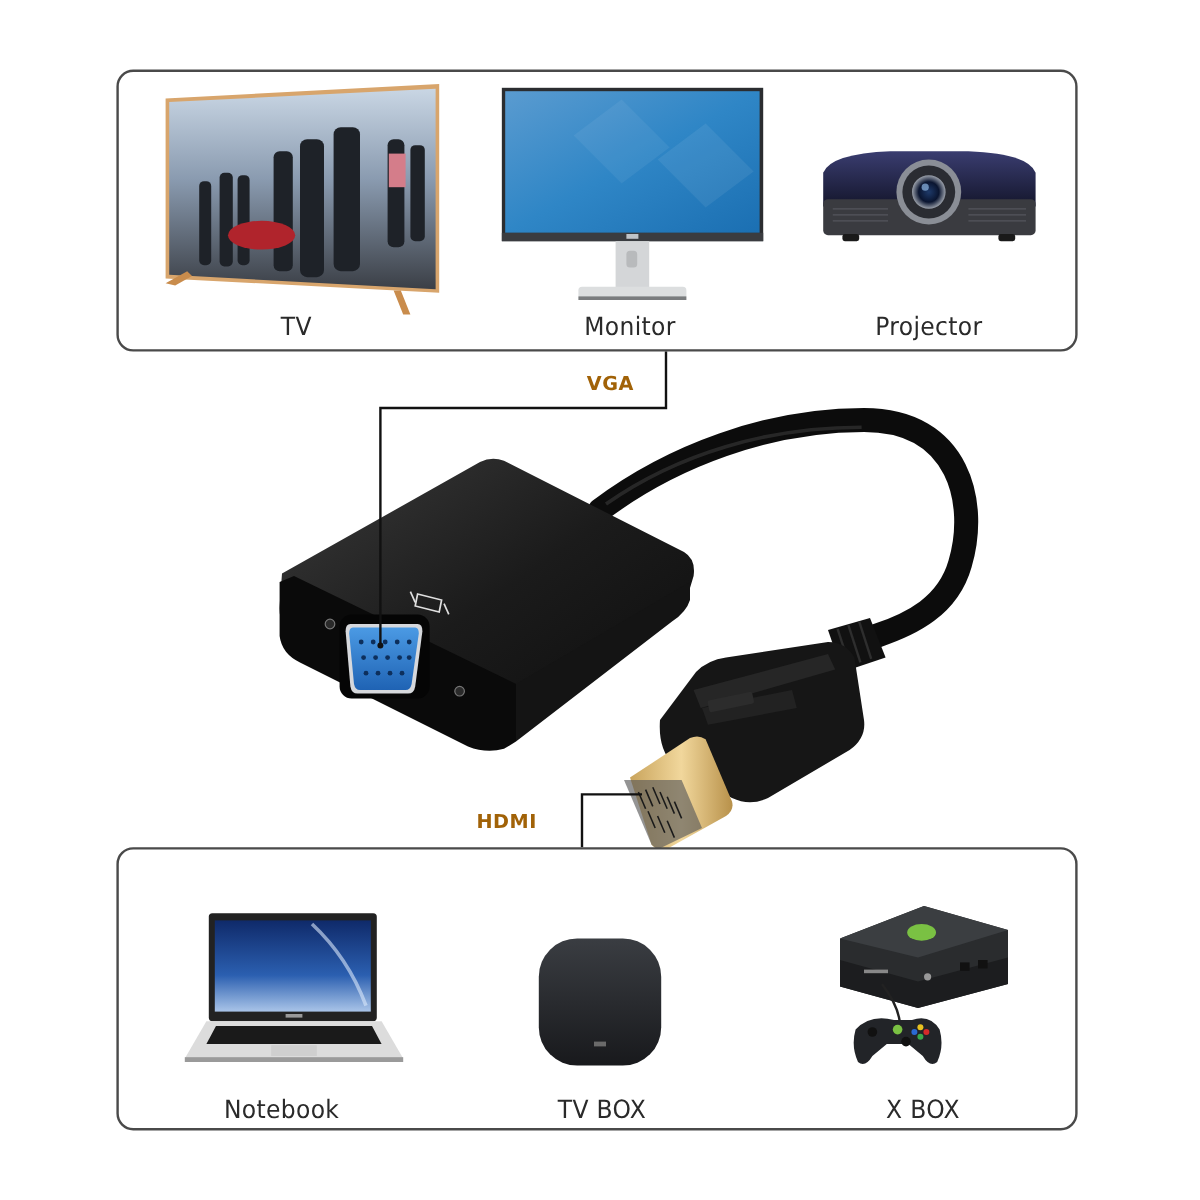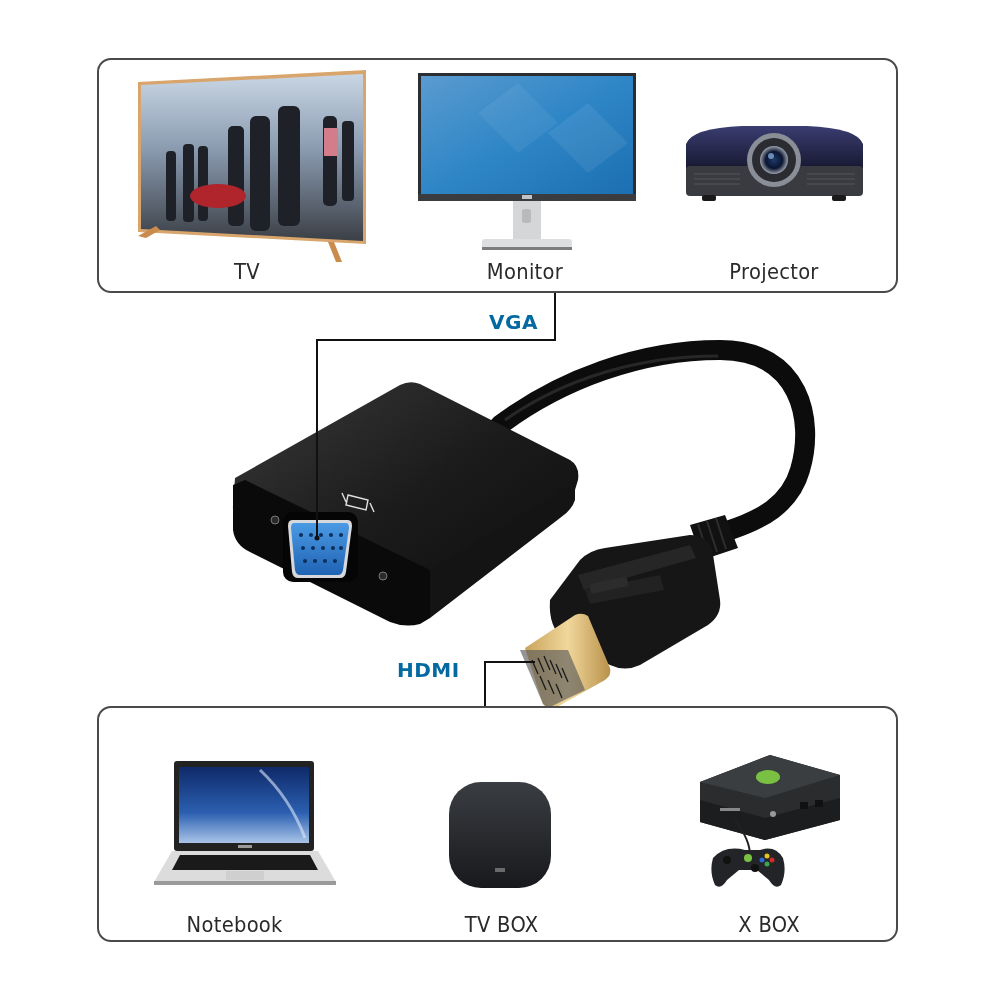--- a/index.html
+++ b/index.html
@@ -2,21 +2,21 @@
 <html><head>
 <meta charset="utf-8">
 <style>
   html, body { margin:0; padding:0; background:#ffffff; }
   body { width:1000px; height:1000px; position:relative; overflow:hidden; font-family:"Liberation Sans", sans-serif; }
   .frame { position:absolute; border:2px solid #4a4a4a; border-radius:14px; background:#fff; box-sizing:border-box; }
   .frame-top { left:97px; top:58px; width:801px; height:235px; }
   .frame-bottom { left:97px; top:706px; width:801px; height:236px; }
   .device { position:absolute; }
   .device-label { position:absolute; font-family:"DejaVu Sans", sans-serif; font-size:21px; color:#2a2a2a; letter-spacing:0.3px; transform:scaleX(0.93); transform-origin:center; white-space:nowrap; }
-  .port-label { position:absolute; font-family:"DejaVu Sans", sans-serif; font-weight:bold; font-size:20px; color:#0369a1; letter-spacing:0.5px; }
+  .port-label { position:absolute; font-family:"DejaVu Sans", sans-serif; font-weight:bold; font-size:16px; color:#a16207; letter-spacing:0.5px; }
   svg { display:block; }
 </style>
 </head>
 <body>
 
 <div class="frame frame-top"></div>
 
 <div class="device" style="left:128px; top:66px;">
   <svg width="245" height="200" viewBox="0 0 245 200">
     <defs>
@@ -188,21 +188,21 @@
     </g>
 
     <polyline points="555,293 555,340 317,340 317,537" fill="none" stroke="#111" stroke-width="2"></polyline>
     <circle cx="317" cy="538" r="2.5" fill="#111"></circle>
 
     <polyline points="485,706 485,662 535,662" fill="none" stroke="#111" stroke-width="2"></polyline>
   </svg>
 </div>
 
 <div class="port-label" style="left:489px; top:310px;">VGA</div>
-<div class="port-label" style="left:397px; top:658px;">HDMI</div>
+<div class="port-label" style="left:397px; top:675px;">HDMI</div>
 
 <div class="frame frame-bottom"></div>
 
 <div class="device" style="left:150px; top:758px;">
   <svg width="190" height="132" viewBox="0 0 190 132">
     <defs>
       <linearGradient id="lapscr" x1="0" y1="0" x2="0" y2="1">
         <stop offset="0" stop-color="#0f2a6a"></stop>
         <stop offset="0.6" stop-color="#2b5fb0"></stop>
         <stop offset="1" stop-color="#a9c4e8"></stop>

